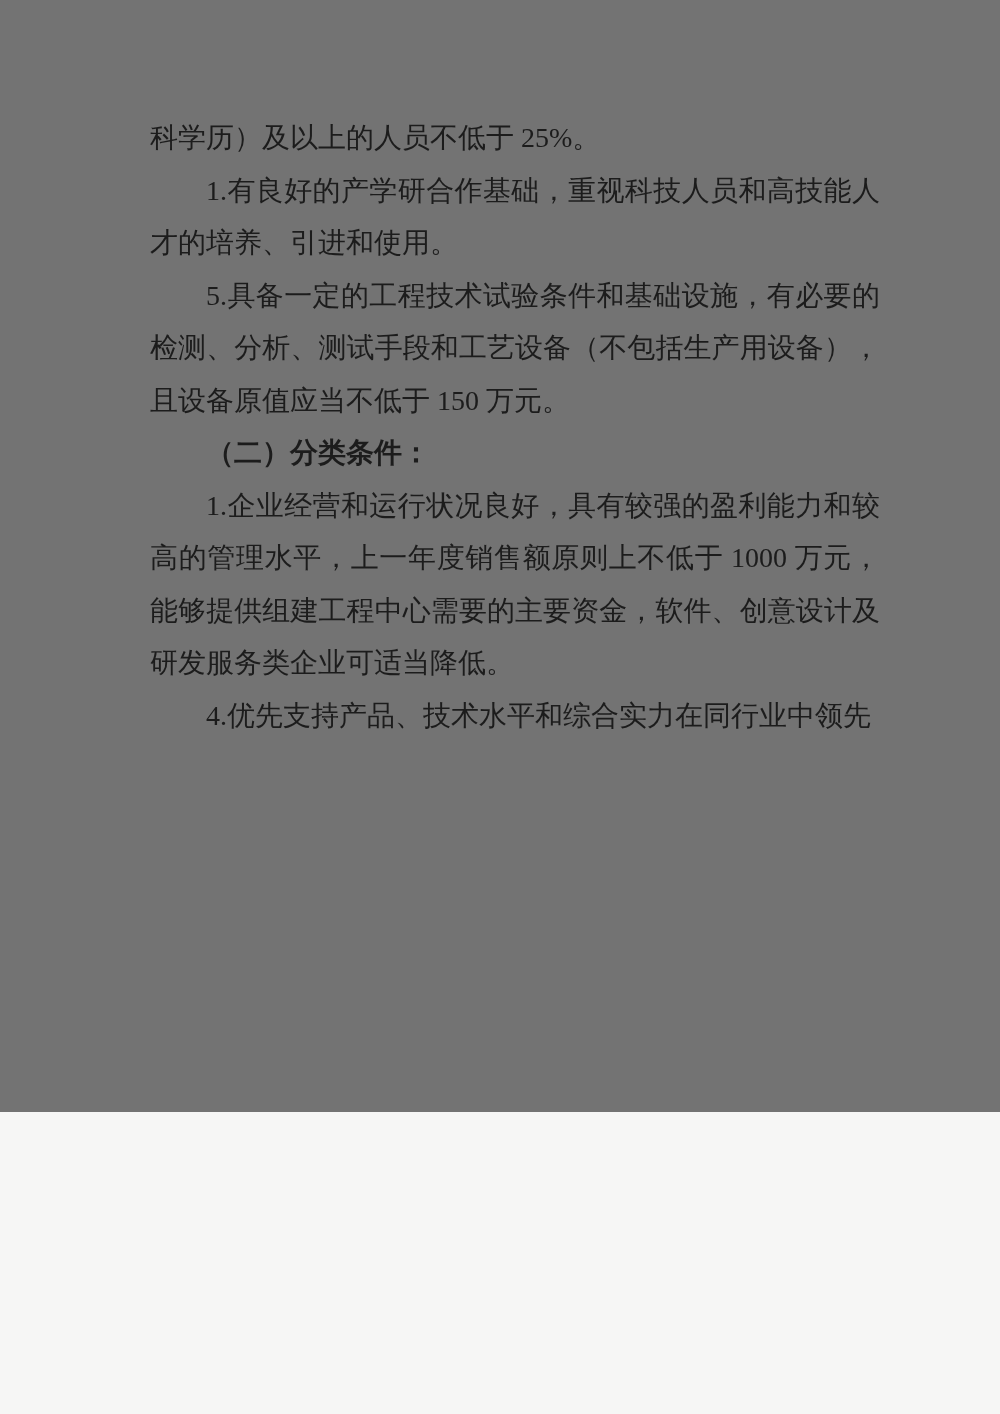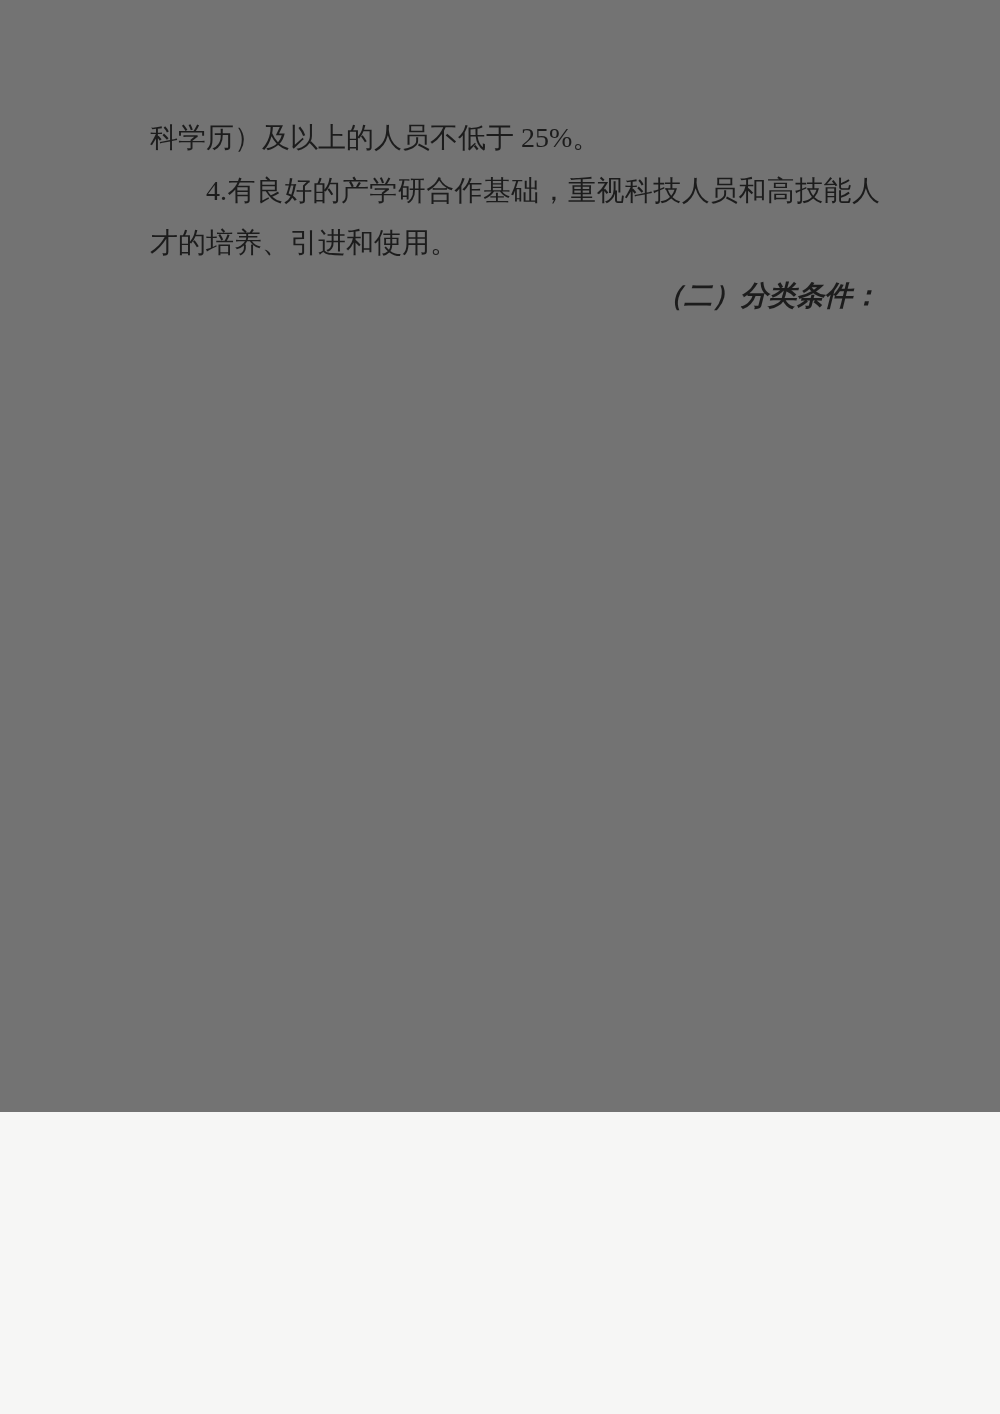--- a/index.html
+++ b/index.html
@@ -33,36 +33,38 @@
     padding: 0;
     text-align: justify;
     text-indent: 2em;
     word-break: break-all;
   }
   .para.continuation {
     text-indent: 0;
   }
   .para.heading {
     font-weight: bold;
-    text-align: right;
-    font-style: italic;
+    text-align: left;
   }
   .page-number {
     position: absolute;
     top: 1303px;
     left: 0;
     width: 100%;
     text-align: center;
     font-size: 19px;
     color: #2a2a2a;
   }
 </style>
 </head>
 <body>
 
 <div class="page">
   <main class="content">
       <p class="para continuation">科学历）及以上的人员不低于 25%。</p>
-      <p class="para body">4.有良好的产学研合作基础，重视科技人员和高技能人才的培养、引进和使用。</p>
+      <p class="para body">1.有良好的产学研合作基础，重视科技人员和高技能人才的培养、引进和使用。</p>
+      <p class="para body">5.具备一定的工程技术试验条件和基础设施，有必要的检测、分析、测试手段和工艺设备（不包括生产用设备），且设备原值应当不低于 150 万元。</p>
       <p class="para heading">（二）分类条件：</p>
+      <p class="para body">1.企业经营和运行状况良好，具有较强的盈利能力和较高的管理水平，上一年度销售额原则上不低于 1000 万元，能够提供组建工程中心需要的主要资金，软件、创意设计及研发服务类企业可适当降低。</p>
+      <p class="para body">4.优先支持产品、技术水平和综合实力在同行业中领先</p>
     </main>
   <div class="page-number">4</div>
 </div>
 
 </body></html>

